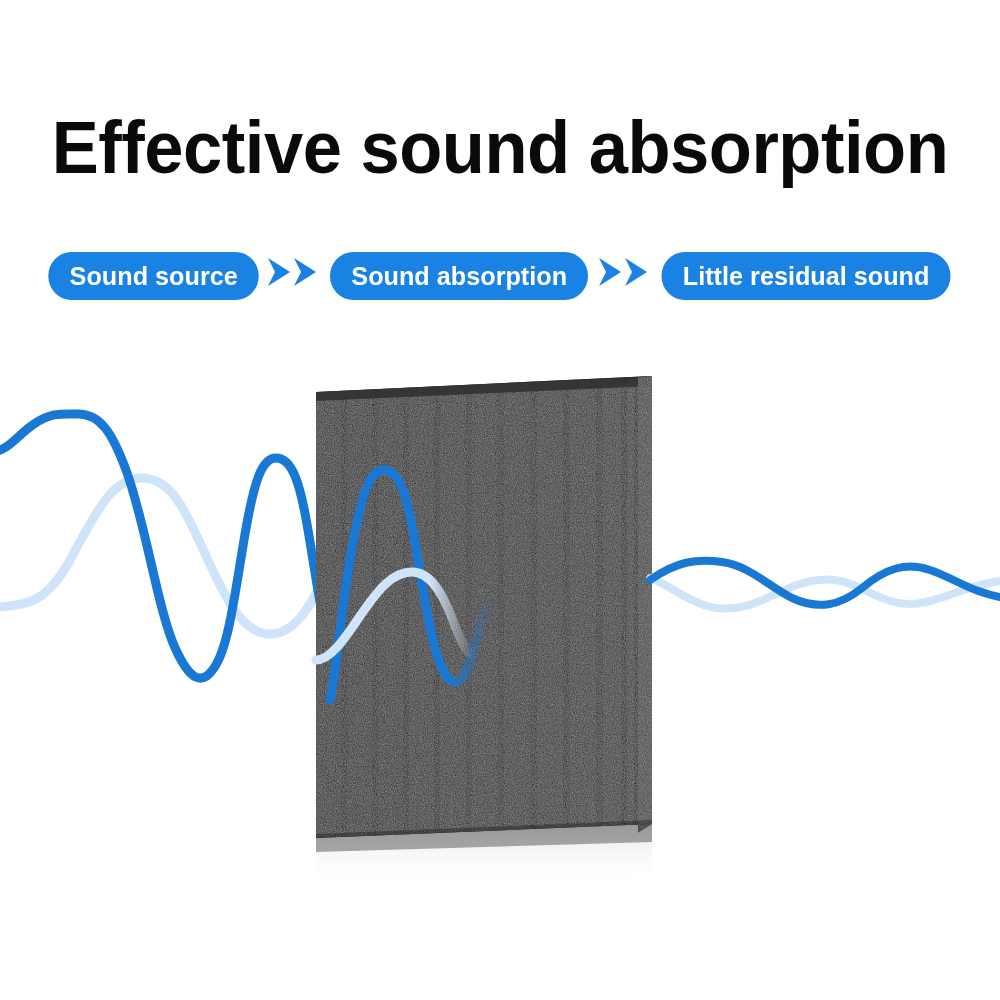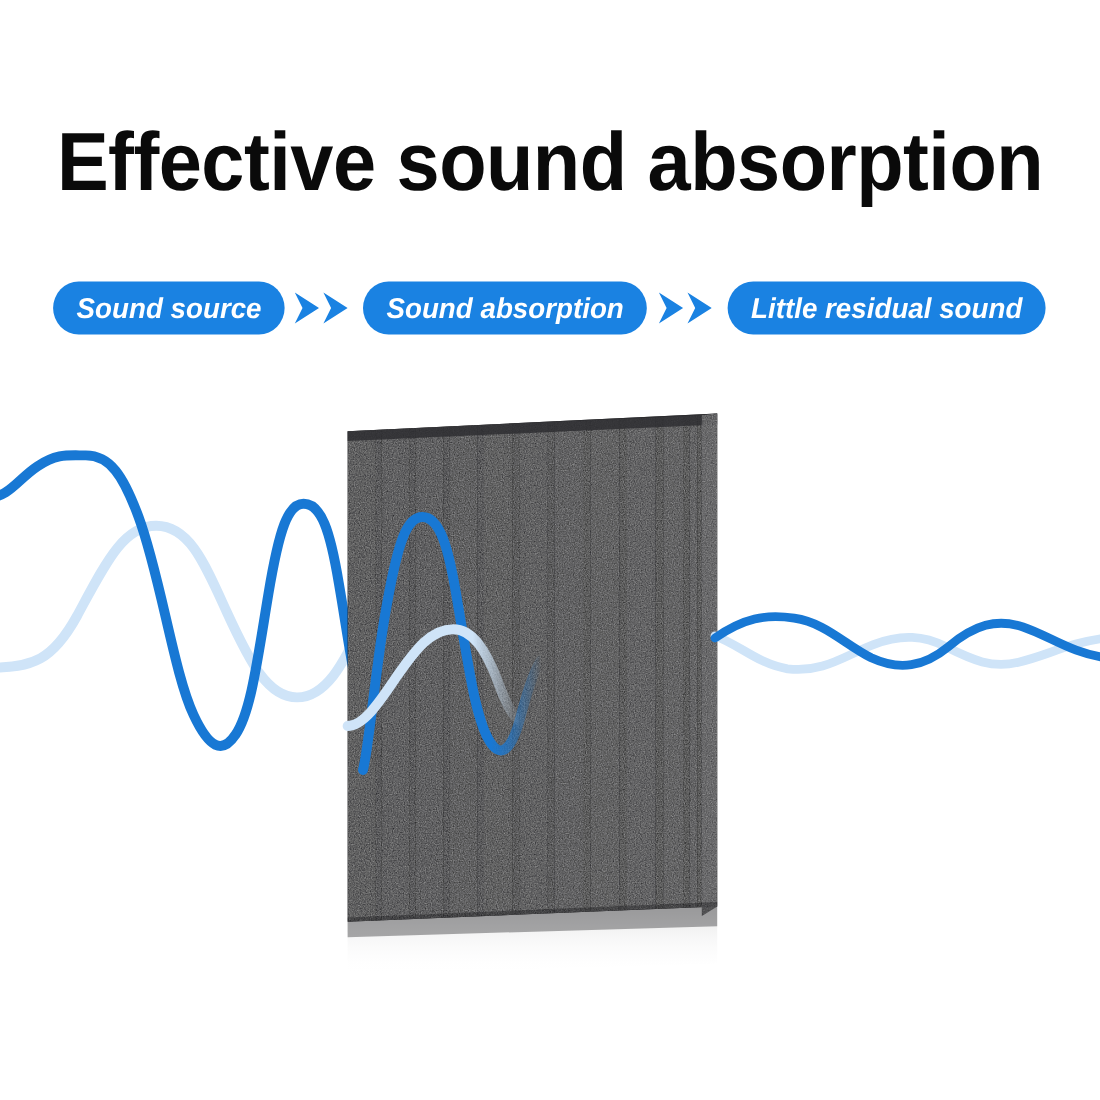--- a/index.html
+++ b/index.html
@@ -35,24 +35,22 @@
   }
 
   
   #badge-row {
     position: absolute;
     left: 0;
     top: 252px;
     width: 1000px;
     height: 56px;
     display: flex;
-    align-items: center;
     justify-content: center;
     gap: 0px;
-    font-style: italic;
   }
   .pill {
     height: 48px;
     border-radius: 24px;
     background: #1a82e2;
     color: #ffffff;
     display: flex;
     align-items: center;
     justify-content: center;
     padding: 0 22px;

